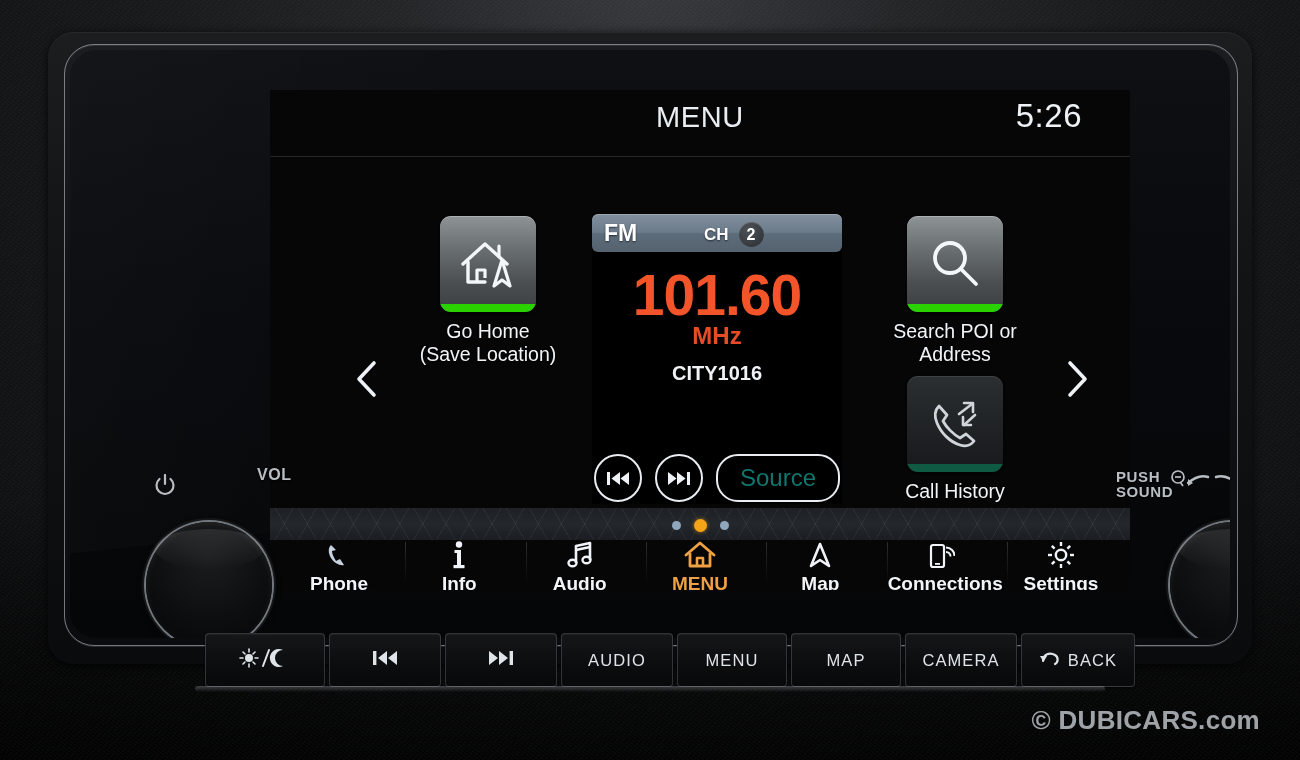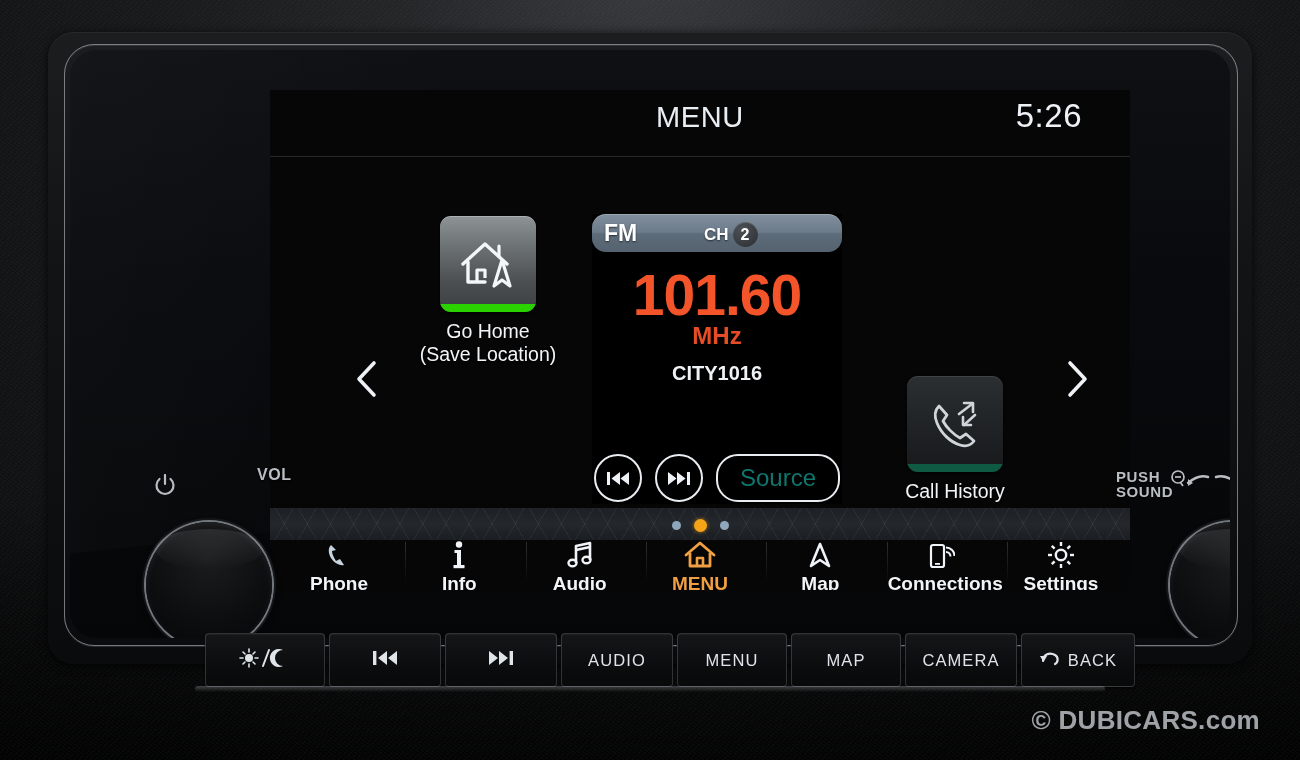--- a/index.html
+++ b/index.html
@@ -107,29 +107,29 @@
   #tileHome{left:118px;top:126px;width:200px;}
   #tilePOI{left:585px;top:126px;width:200px;}
   #tileCall{left:585px;top:286px;width:200px;}
 
   
   #radio{
     position:absolute;left:322px;top:124px;width:250px;height:290px;
     background:#000;
   }
   #fmbar{
-    height:38px;border-radius:14px;
+    height:38px;border-radius:6px;
     background:linear-gradient(to bottom,#7e8fa2 0%,#6a7b8d 45%,#5e6f80 55%,#55footer 100%);
     background:linear-gradient(to bottom,#818f9e 0%,#6c7b8a 48%,#5d6c7b 52%,#55636f 100%);
     position:relative;
     box-shadow:inset 0 1px 0 rgba(255,255,255,.22);
   }
   #fmLabel{position:absolute;left:12px;top:6px;color:#fff;font-size:23px;font-weight:bold;
            text-shadow:0 1px 2px rgba(0,0,0,.6);}
-  #chWrap{position:absolute;left:112px;top:8px;display:flex;align-items:center;gap:4px;justify-content:center;}
+  #chWrap{position:absolute;left:112px;top:8px;display:flex;align-items:center;gap:10px;justify-content:center;}
   #chLabel{color:#fff;font-size:17px;font-weight:bold;text-shadow:0 1px 2px rgba(0,0,0,.6);}
   #chNum{
     width:25px;height:25px;border-radius:50%;
     background:radial-gradient(circle at 35% 30%, #4c5156, #2b2f33);
     color:#fff;font-size:16px;font-weight:bold;
     display:flex;align-items:center;justify-content:center;
     box-shadow:inset 0 1px 1px rgba(255,255,255,.18);
   }
   #freq{
     text-align:center;color:#f3542a;font-size:57px;font-weight:bold;
@@ -289,20 +289,33 @@
           <path d="M39 52 L47 26 L55 52 L47 46 Z" fill="none" stroke="#f4f7fa" stroke-width="3.2" stroke-linejoin="round"></path>
         </svg>
         <div class="tileBar"></div>
       </div>
       <div class="tileLabel">
         <div>Go Home</div>
         <div>(Save Location)</div>
       </div>
     </div>
 
+    <div class="tile" id="tilePOI">
+      <div class="tileIcon">
+        <svg width="62" height="62" viewBox="0 0 62 62">
+          <circle cx="26" cy="25" r="15" fill="none" stroke="#f4f7fa" stroke-width="3.8"></circle>
+          <line x1="37" y1="36" x2="52" y2="51" stroke="#f4f7fa" stroke-width="3.8" stroke-linecap="round"></line>
+        </svg>
+        <div class="tileBar"></div>
+      </div>
+      <div class="tileLabel">
+        <div>Search POI or</div>
+        <div>Address</div>
+      </div>
+    </div>
 
     <div class="tile" id="tileCall">
       <div class="tileIcon dim">
         <svg width="64" height="60" viewBox="0 0 64 60">
           <path d="M16 12 C12 16 11 22 14 29 C18 39 27 48 37 51 C43 53 48 51 51 47
                    L43 40 L37 44 C31 41 23 33 20 27 L24 21 Z" fill="none" stroke="#cfd5da" stroke-width="2.8" stroke-linejoin="round"></path>
           <path d="M36 20 L49 10" stroke="#cfd5da" stroke-width="2.6" stroke-linecap="round"></path>
           <path d="M41 9 L50 9 L50 18" fill="none" stroke="#cfd5da" stroke-width="2.6" stroke-linecap="round" stroke-linejoin="round"></path>
           <path d="M52 21 L41 31" stroke="#cfd5da" stroke-width="2.6" stroke-linecap="round"></path>
           <path d="M48 31 L40 31 L40 23" fill="none" stroke="#cfd5da" stroke-width="2.6" stroke-linecap="round" stroke-linejoin="round"></path>

